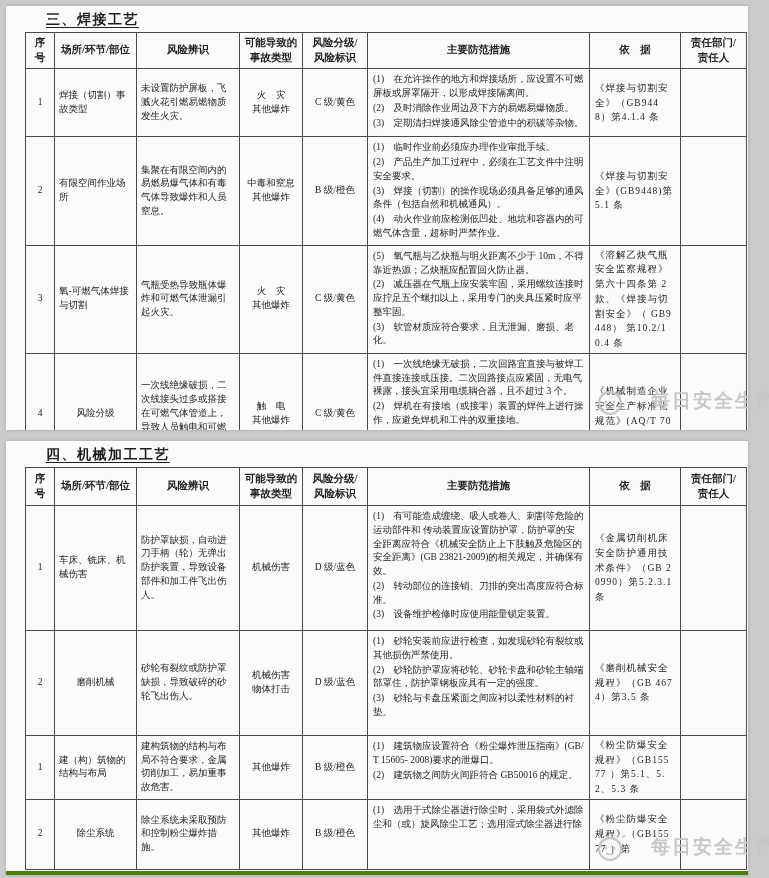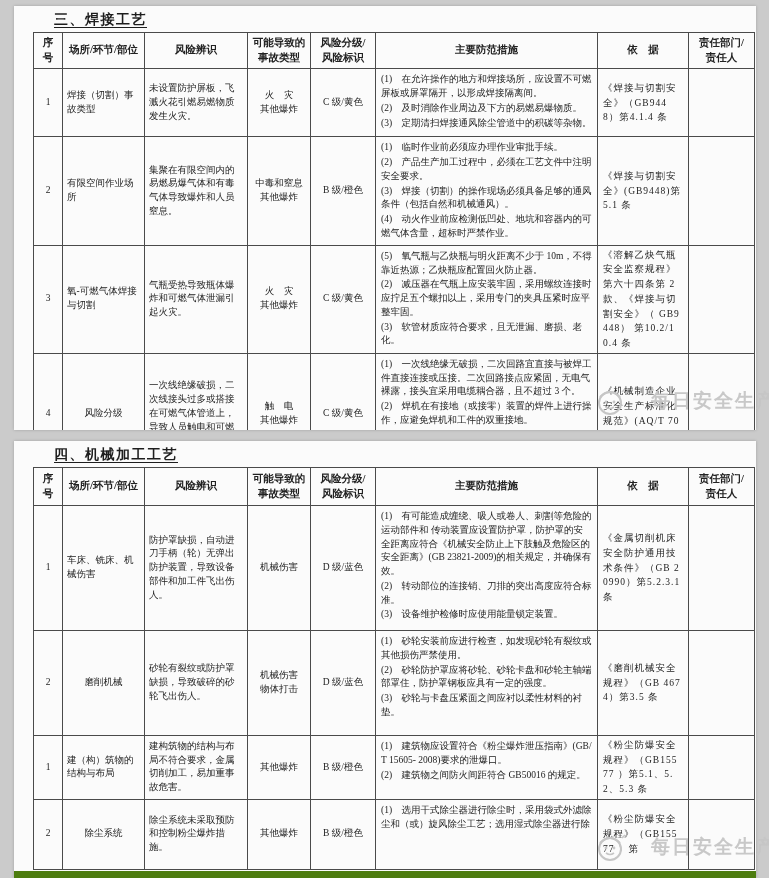--- a/index.html
+++ b/index.html
@@ -2,25 +2,25 @@
 <html><head>
 <meta charset="utf-8">
 <style>
   html,body{margin:0;padding:0;}
   body{
     width:769px;height:878px;position:relative;overflow:hidden;
     background:#cbcbcb;
     font-family:"Liberation Serif","DejaVu Serif",serif;
   }
   .paper{
-    position:absolute;left:14px;width:742px;background:#fbfbfb;
+    position:absolute;left:6px;width:742px;background:#fbfbfb;
     box-shadow:0 0 3px rgba(0,0,0,.2);
   }
   #paper1{top:6px;height:424px;overflow:hidden;}
-  #paper2{top:441px;height:430px;overflow:hidden;border-bottom:7px solid #4d7c0f;}
+  #paper2{top:441px;height:430px;overflow:hidden;border-bottom:4px solid #4d7c0f;}
   .doc-title{
     display:inline-block;margin:5px 0 3px 40px;
     font-size:14px;font-weight:bold;color:#1e1e1e;
     letter-spacing:1.5px;text-decoration:underline;text-underline-offset:3px;
   }
   table{
     border-collapse:collapse;table-layout:fixed;width:722px;margin-left:19px;
     color:#222;
   }
   th,td{

